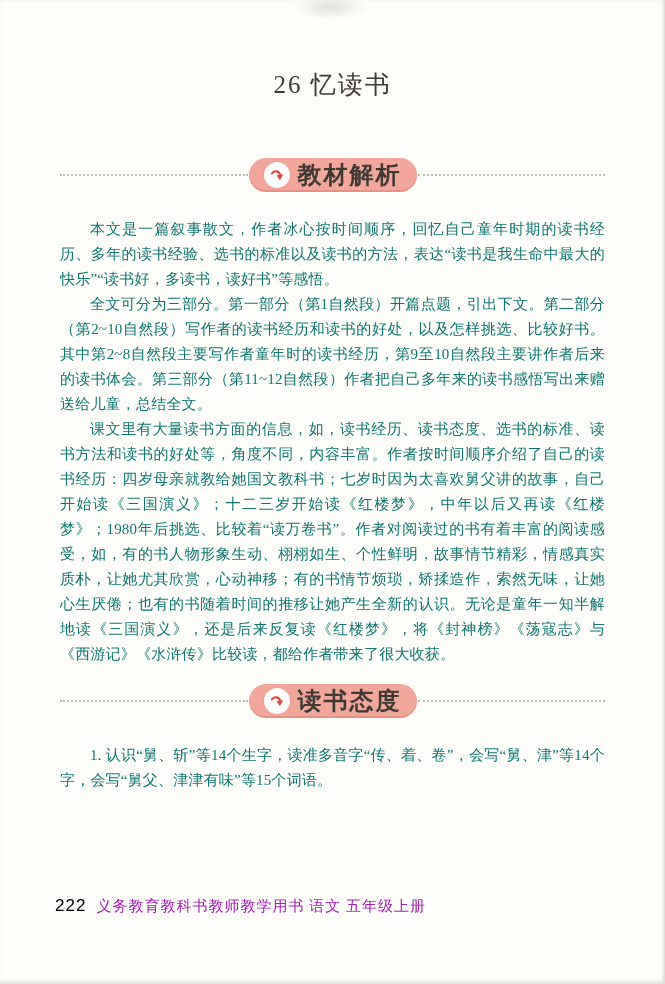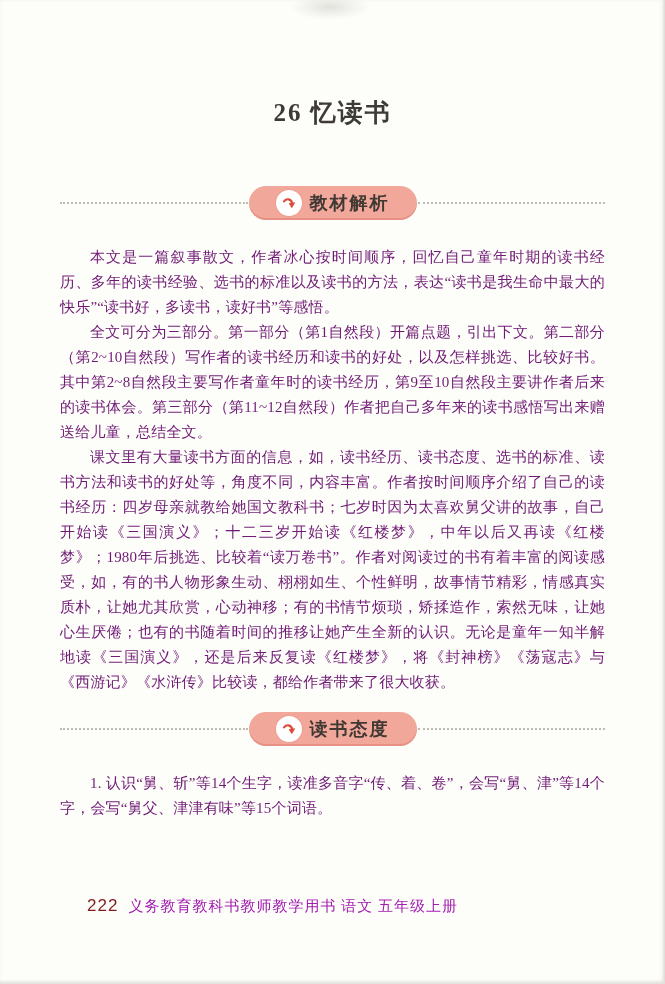--- a/index.html
+++ b/index.html
@@ -14,26 +14,26 @@
     background:#fdfdfa;
     box-shadow:inset -3px 0 4px rgba(0,0,0,0.05), inset 0 -3px 4px rgba(0,0,0,0.04);
   }
   .scan-smudge{
     position:absolute;left:290px;top:-6px;width:80px;height:26px;
     background:radial-gradient(ellipse at center,#dcdcd6 0%,rgba(220,220,214,0) 70%);
     opacity:.8;
   }
   .content{position:absolute;left:60px;right:60px;top:0;}
   .doc-title{
-    margin-top:96px;
+    margin-top:68px;
     text-align:center;
     font-size:25px;
     color:#3e3a37;
     letter-spacing:2px;
-    font-weight:700;
+    font-weight:400;
   }
   .badge-row{
     display:flex;align-items:center;justify-content:center;
     height:36px;
   }
   .badge-row.first{margin-top:56px;}
   .badge-row.second{margin-top:16px;}
   .dotline{
     width:192px;height:0;
     border-top:2px dotted #c0bbb2;
@@ -50,42 +50,42 @@
   .badge-icon{
     width:26px;height:26px;border-radius:50%;
     background:#fff;
     display:flex;align-items:center;justify-content:center;
     box-shadow:0 0 0 1px #ef9d90;
   }
   .badge-icon svg{width:20px;height:20px;display:block;}
   .badge-label{
     font-family:"Liberation Sans","DejaVu Sans",sans-serif;
     font-weight:700;
-    font-size:18px;
+    font-size:24px;
     color:#403833;
     letter-spacing:2px;
   }
   .para-block{margin-top:24px;}
   .para{
     margin:0;
     font-size:15px;
     line-height:25px;
-    color:#701a75;
+    color:#0f766e;
     text-align:justify;
     text-indent:2em;
     letter-spacing:0.2px;
   }
   .footer{
     position:absolute;left:55px;top:896px;
     display:flex;align-items:baseline;gap:10px;
     white-space:nowrap;
   }
   .footer .pagenum{
     font-family:"Liberation Sans","DejaVu Sans",sans-serif;
-    font-size:17px;color:#7f1d1d;letter-spacing:1px;margin-left:32px;
+    font-size:17px;color:#000000;letter-spacing:1px;
   }
   .footer .series{
     font-size:15px;color:#a21caf;letter-spacing:1px;
   }
   .edge-right{position:absolute;right:0;top:0;width:3px;height:100%;background:linear-gradient(to left,#dddcd7,rgba(221,220,215,0));}
   .edge-bottom{position:absolute;left:0;bottom:0;width:100%;height:4px;background:linear-gradient(to top,#e2e1dc,rgba(226,225,220,0));}
 </style>
 </head>
 <body>
 

